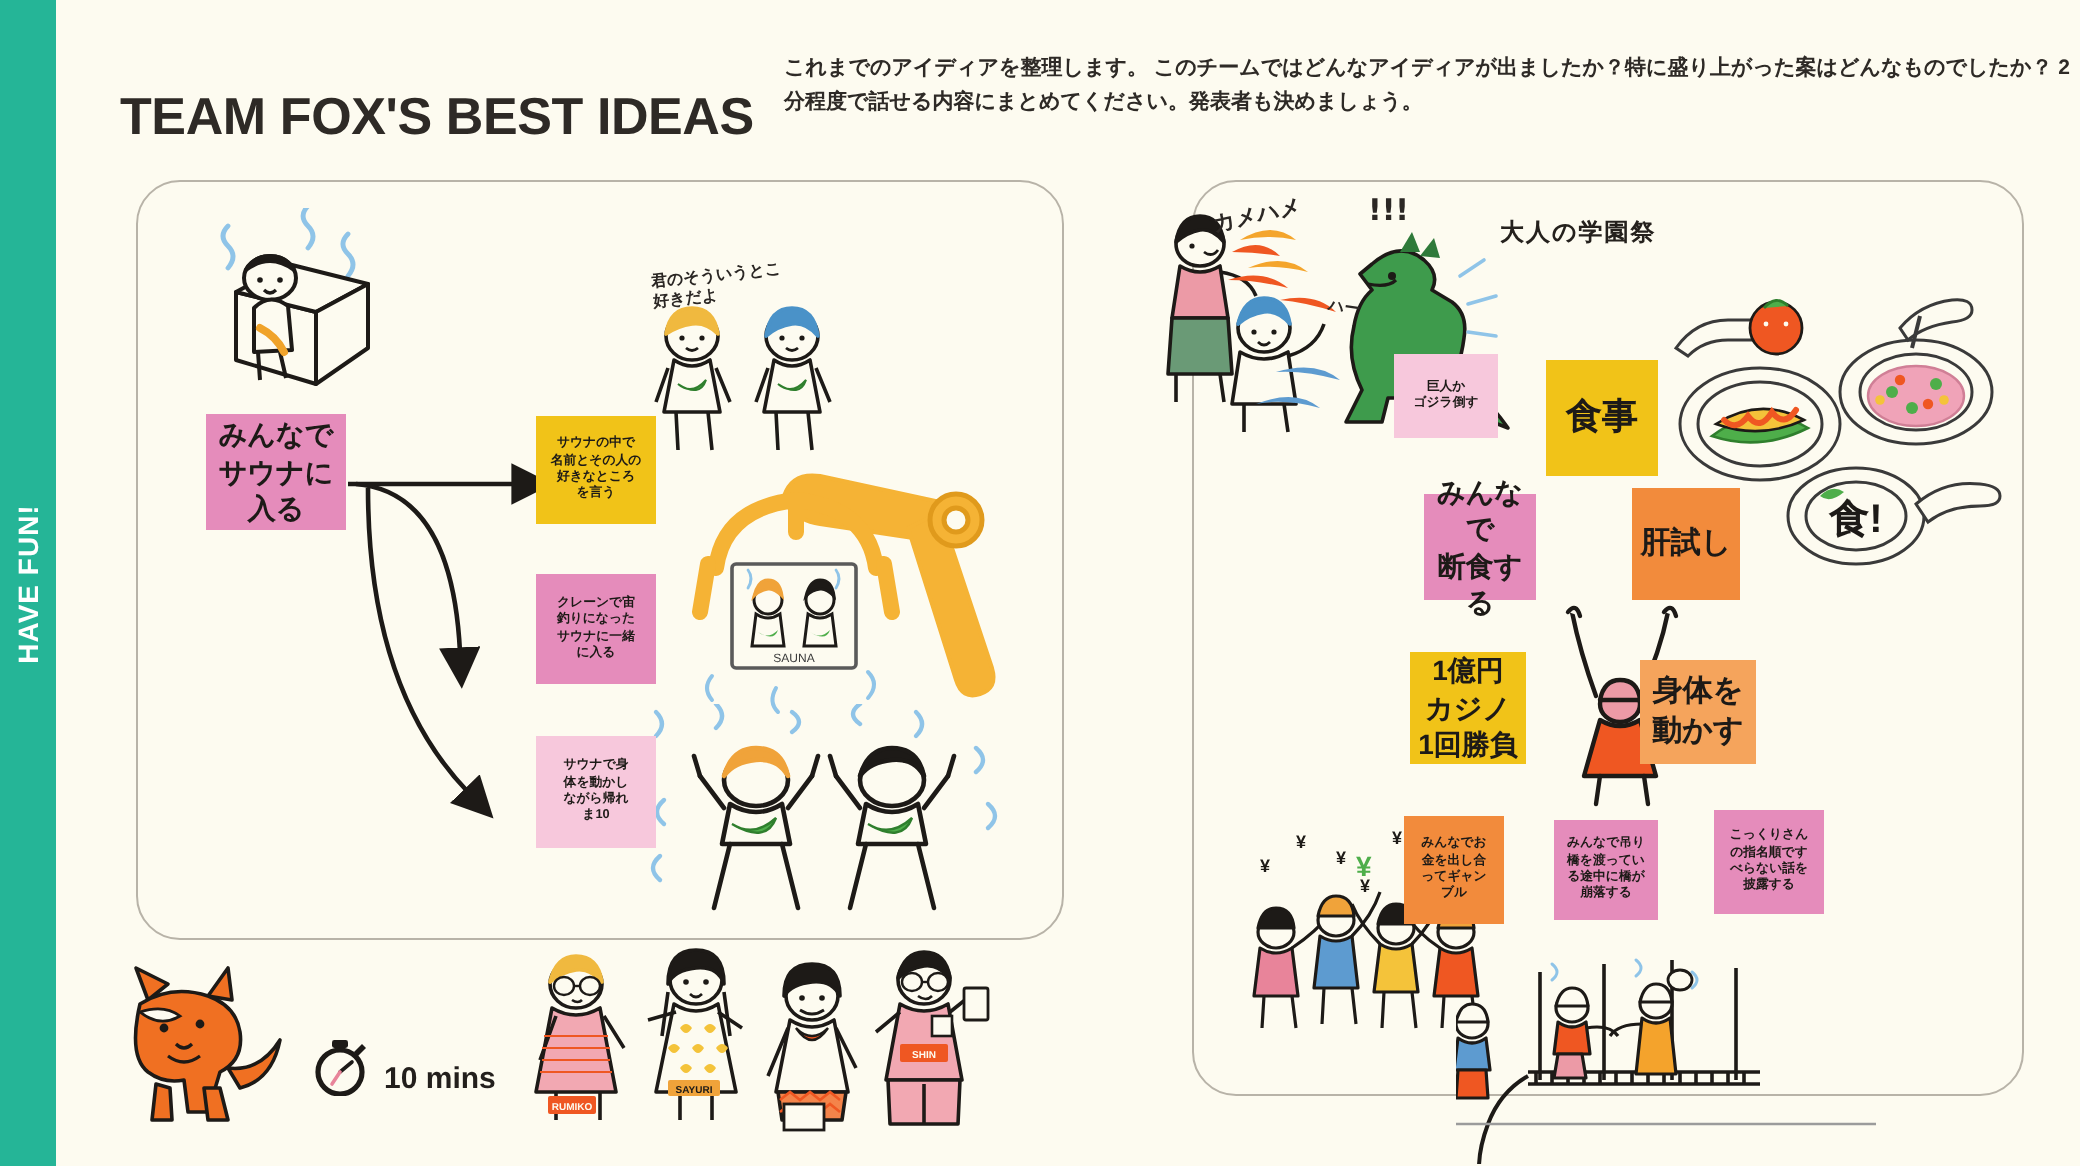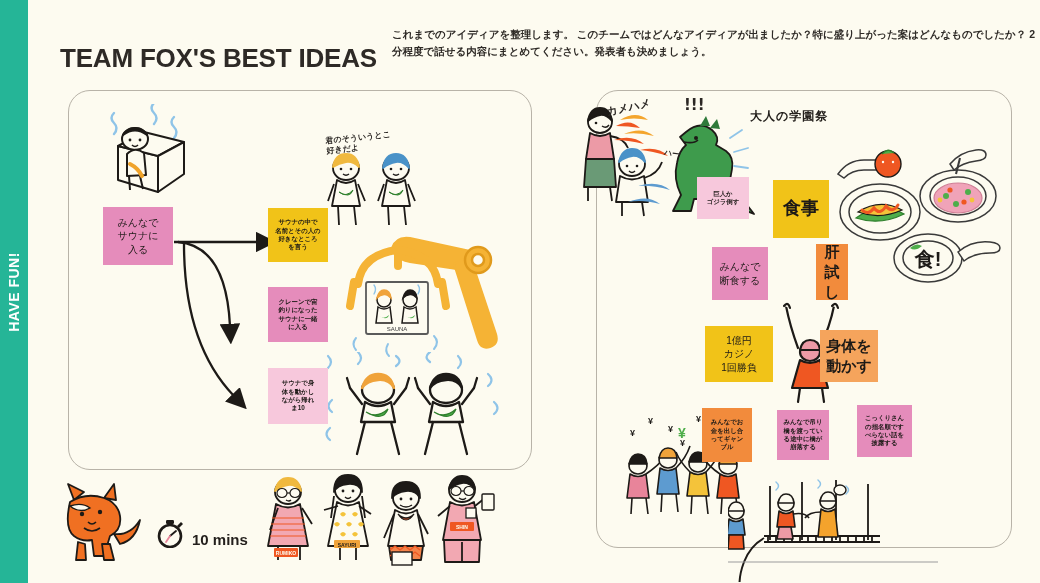--- a/index.html
+++ b/index.html
@@ -47,21 +47,21 @@
 
   
   .note {
     position: absolute;
     display: flex; align-items: center; justify-content: center;
     text-align: center; color: #1d1a17;
     line-height: 1.32; padding: 3px;
     white-space: pre-line;
   }
   .note.sm  { font-size: 6.4px; font-weight: bold; }
-  .note.md  { font-size: 10px; font-weight: normal; }
+  .note.md  { font-size: 14px; font-weight: bold; }
   .note.lg  { font-size: 15px;  font-weight: bold; }
   .note.xl  { font-size: 18px;  font-weight: bold; }
 
   .panel-heading {
     position: absolute; font-size: 12px; font-weight: bold; color: #25211d;
     letter-spacing: 1px;
   }
   
   .timer-row {
     position: absolute; left: 157px; top: 520px;
@@ -429,22 +429,22 @@
       <path d="M118 32 q5 -4 0 -8"></path>
   </g>
   <ellipse cx="112" cy="28" rx="6" ry="5" fill="#fdfbf0" stroke="#1d1a17" stroke-width="1.4"></ellipse>
 </svg>
 
 <div class="note sm" style="left: 697px; top: 177px; width: 52px; height: 42px; background: rgb(247, 200, 220);">巨人か
 ゴジラ倒す</div>
 <div class="note xl" style="left: 773px; top: 180px; width: 56px; height: 58px; background: rgb(241, 195, 24);">食事</div>
 <div class="note md" style="left: 712px; top: 247px; width: 56px; height: 53px; background: rgb(229, 140, 187);">みんなで
 断食する</div>
-<div class="note lg" style="left: 816px; top: 244px; width: 32px; height: 56px; background: rgb(242, 139, 60);">肝試し</div>
-<div class="note md" style="left: 705px; top: 326px; width: 68px; height: 56px; background: rgb(241, 195, 24);">1億円
+<div class="note lg" style="left: 816px; top: 244px; width: 54px; height: 56px; background: rgb(242, 139, 60);">肝試し</div>
+<div class="note md" style="left: 705px; top: 326px; width: 58px; height: 56px; background: rgb(241, 195, 24);">1億円
 カジノ
 1回勝負</div>
 <div class="note lg" style="left: 820px; top: 330px; width: 58px; height: 52px; background: rgb(245, 164, 92);">身体を
 動かす</div>
 <div class="note sm" style="left: 702px; top: 408px; width: 50px; height: 54px; background: rgb(242, 139, 60);">みんなでお
 金を出し合
 ってギャン
 ブル</div>
 <div class="note sm" style="left: 777px; top: 410px; width: 52px; height: 50px; background: rgb(229, 140, 187);">みんなで吊り
 橋を渡ってい

